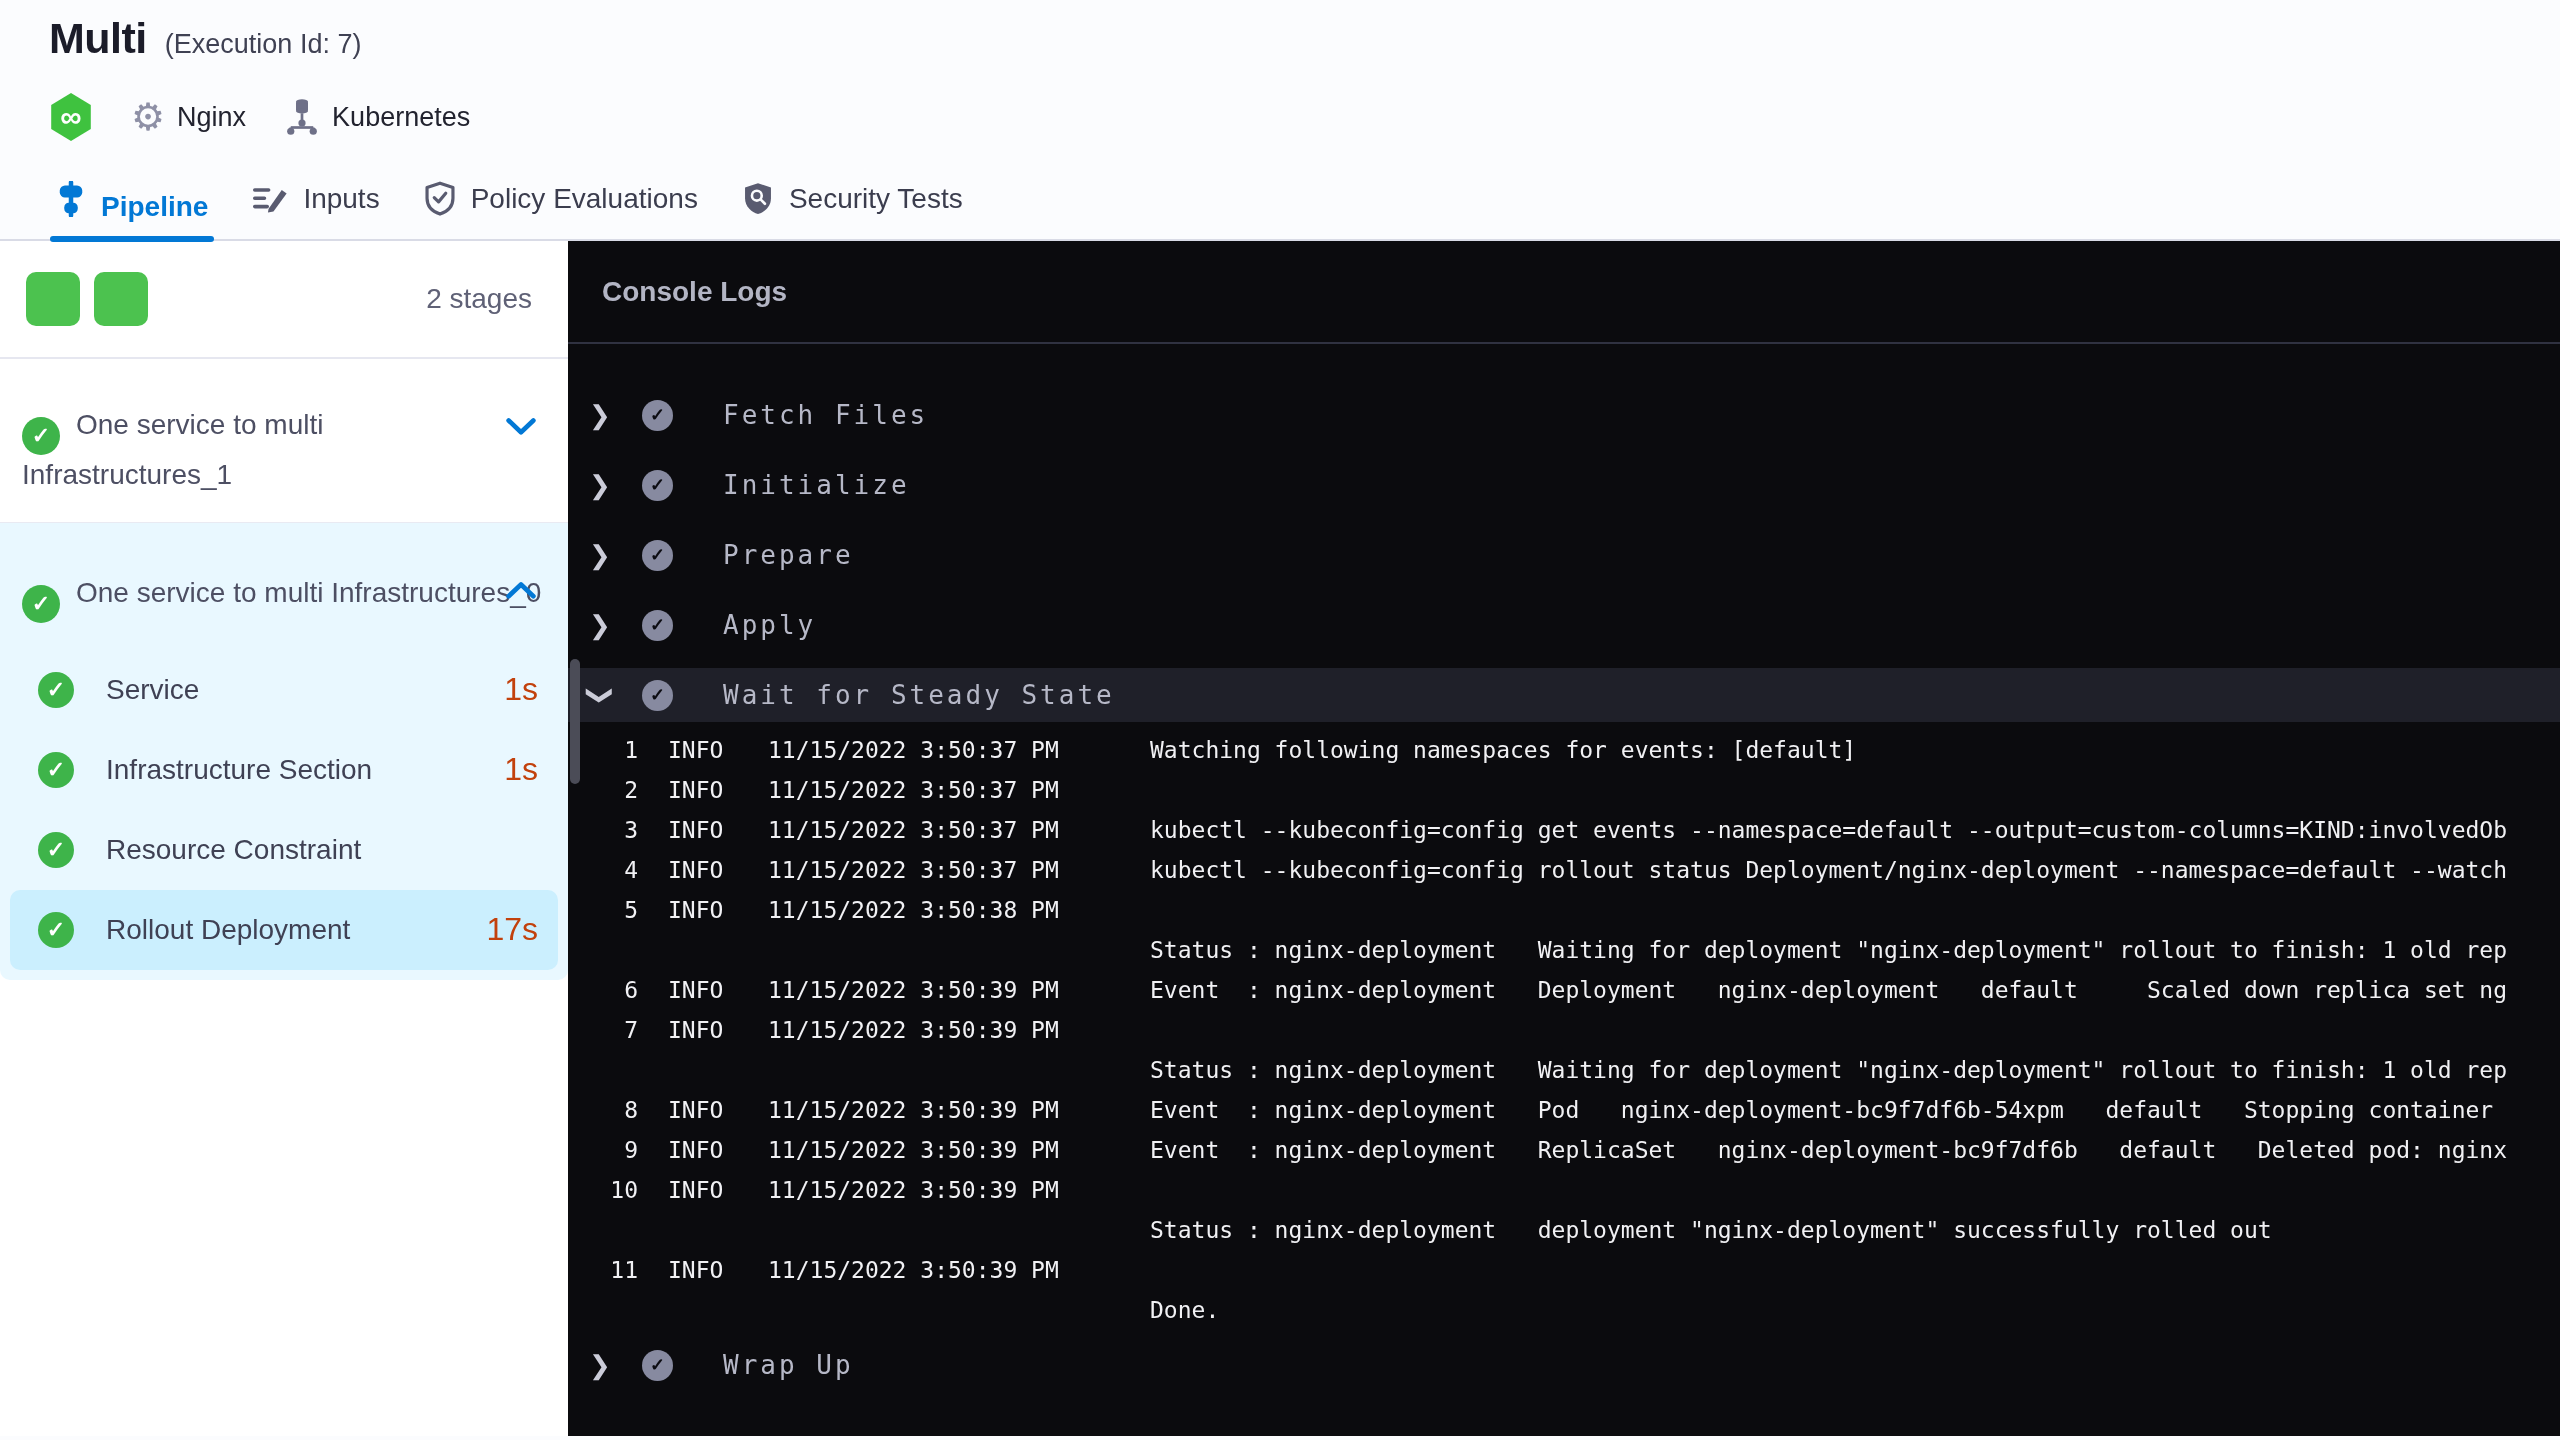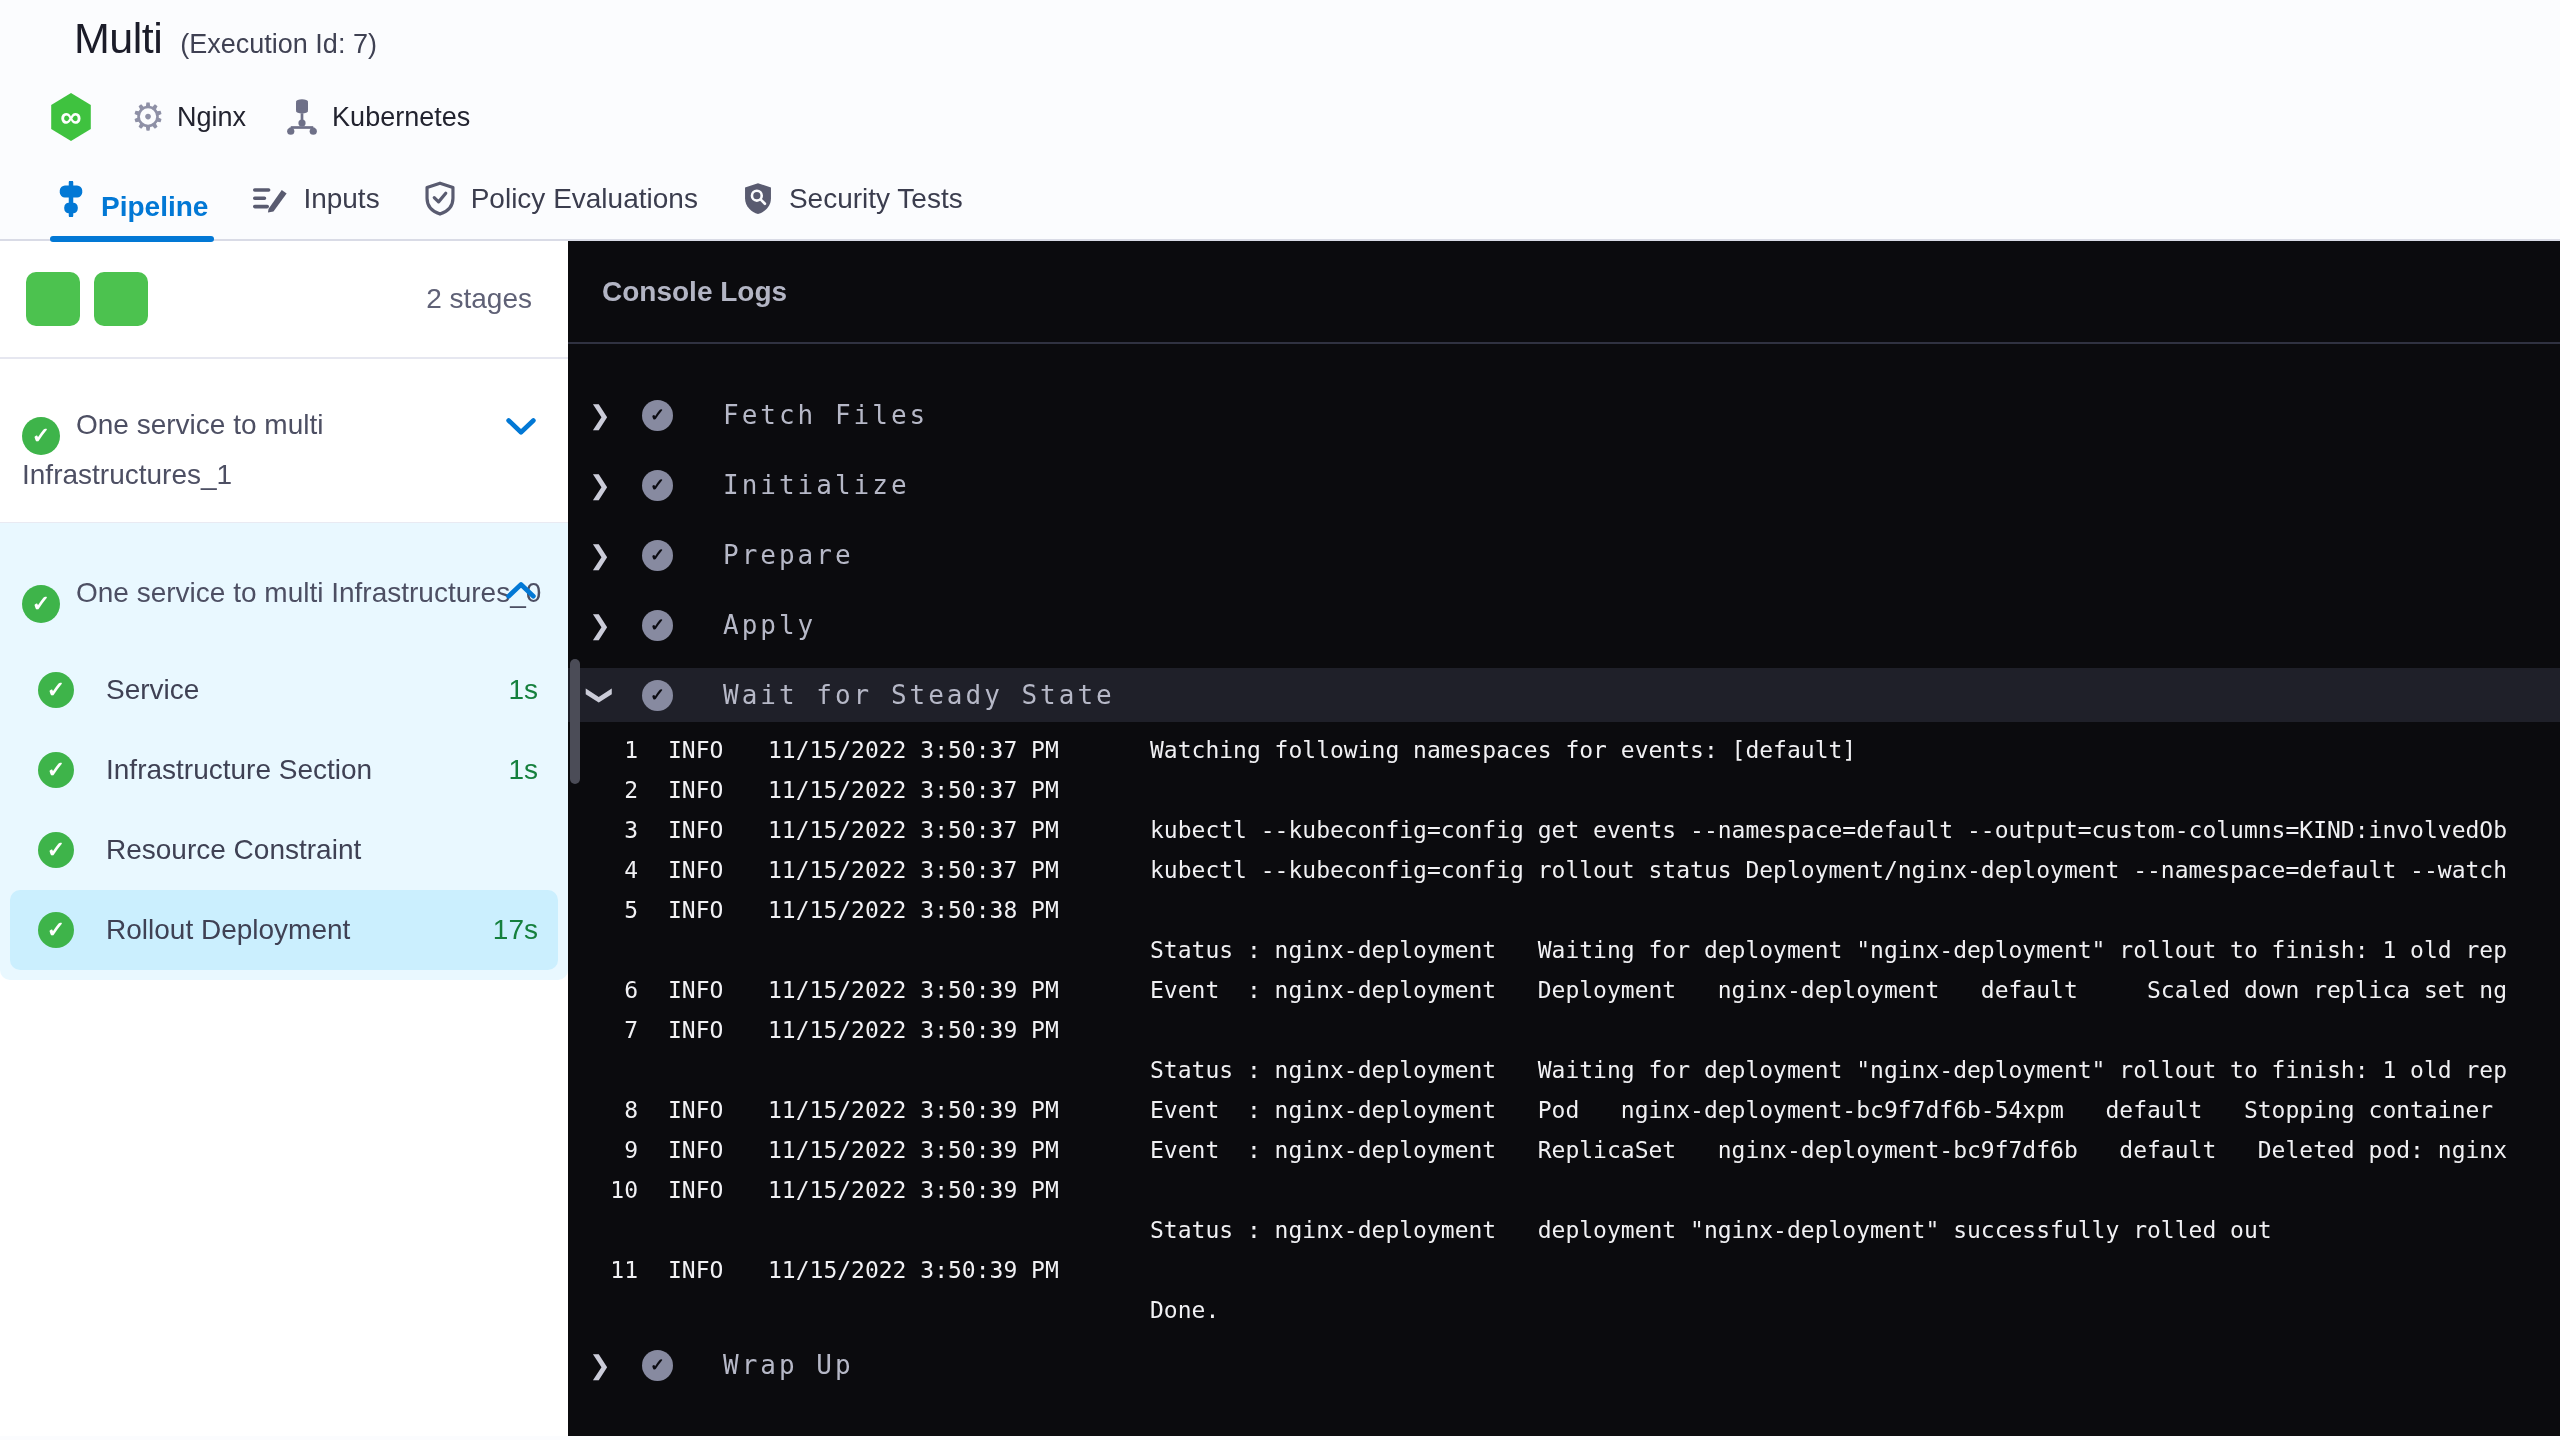--- a/index.html
+++ b/index.html
@@ -2,21 +2,21 @@
 <html><head>
 <meta charset="utf-8">
 <style>
   * { box-sizing: border-box; margin: 0; padding: 0; }
   html,body { width:2560px; height:1440px; overflow:hidden; }
   body { font-family:"Liberation Sans", sans-serif; background:#fbfcfe; color:#1d1e2c; }
 
   
   .topbar { padding:14px 0 0 49px; background:#fbfcfe; }
   .title-row { display:flex; align-items:baseline; gap:18px; }
-  .page-title { font-size:43px; font-weight:normal; color:#1b1c29; letter-spacing:-0.5px;margin-left:25px; }
+  .page-title { font-size:43px; font-weight:bold; color:#1b1c29; letter-spacing:-0.5px; }
   .exec-id { font-size:27px; color:#3f4153; }
   .services-row { display:flex; align-items:center; gap:16px; margin-top:28px; height:52px; }
   .harness-hex { width:44px; height:48px; background:#3fc23f;
     clip-path:polygon(50% 0,95% 25%,95% 75%,50% 100%,5% 75%,5% 25%);
     display:flex; align-items:center; justify-content:center;
     color:#fff; font-size:30px; font-weight:bold; }
   .svc-chip { display:flex; align-items:center; gap:12px; margin-left:22px; }
   .svc-chip:first-of-type { margin-left:26px; }
   .svc-icon { color:#8e90a6; font-size:38px; line-height:38px; display:flex; align-items:center; }
   .svc-name { font-size:27px; color:#22232f; }
@@ -50,21 +50,21 @@
   .stage-name { font-size:28px; color:#4d4f63; line-height:39px; }
   .stage-title-text { display:block; width:480px; }
   .stage-chevron { position:absolute; right:30px; top:56px; cursor:pointer; }
 
   .stage-card.second { background:#e9f8ff; border-radius:0 0 10px 10px; padding-top:50px;
     padding-left:22px; padding-right:0; padding-bottom:10px; }
   .steps { margin-top:27px; margin-left:-22px; }
   .sstep { height:80px; display:flex; align-items:center; padding:0 30px 0 38px; cursor:pointer; }
   .sstep .scheck { width:36px; height:36px; vertical-align:0; flex:none; }
   .sstep-label { font-size:28px; color:#3f4154; }
-  .sstep-duration { margin-left:auto; font-size:28px; color:#15803d; }
+  .sstep-duration { margin-left:auto; font-size:32px; color:#c2410c; }
   .sstep.selected { margin:0 10px; padding:0 20px 0 28px; background:#cbeffe; border-radius:10px; }
 
   
   .console { flex:1; background:#0b0b0e; overflow:hidden; position:relative; }
   .console-header { height:103px; display:flex; align-items:center; padding-left:34px;
     font-size:28px; font-weight:bold; color:#b3b5c4; border-bottom:2px solid #303241; }
   .console-body { padding-top:36px; }
   .cstep { height:70px; display:flex; align-items:center; cursor:pointer; }
   .cstep-chevron { width:28px; margin-left:18px; color:#cbccd8; font-size:26px; text-align:center;
     transform-origin:50% 50%; flex:none; }

